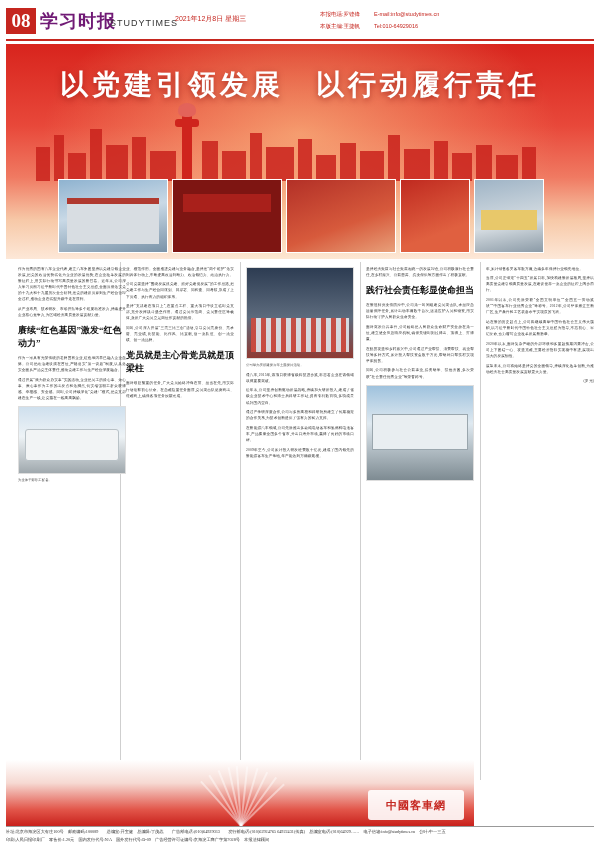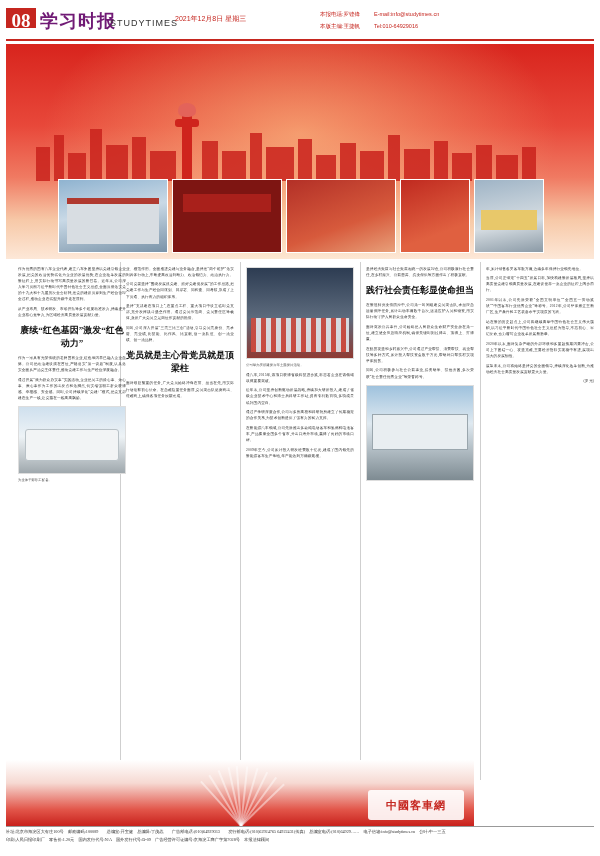--- a/index.html
+++ b/index.html
@@ -4,21 +4,21 @@
 <style>
   html,body{margin:0;padding:0;background:#6a6a6a;}
   body{font-family:"Liberation Sans","DejaVu Sans",sans-serif;}
   .page{
     position:relative;width:600px;height:856px;
     background:#ffffff;overflow:hidden;
   }
   
   .masthead{position:absolute;left:0;top:0;width:600px;height:40px;background:#fff;}
   .page-no{
-    position:absolute;left:6px;top:8px;width:30px;height:20px;background:#c5261f;
+    position:absolute;left:6px;top:8px;width:30px;height:26px;background:#c5261f;
     color:#fff;font-size:19px;font-weight:bold;text-align:center;line-height:26px;
     font-family:"Liberation Serif",serif;
   }
   .logo-cn{
     position:absolute;left:40px;top:9px;font-size:18px;font-weight:bold;color:#701a75;
     font-family:Liberation Serif, serif;letter-spacing:1px;
   }
   .logo-en{
     position:absolute;left:110px;top:18px;font-size:9px;color:#333;letter-spacing:1px;
     font-family:Liberation Sans, sans-serif;
@@ -69,21 +69,21 @@
   .cols{position:absolute;left:6px;top:262px;width:588px;height:518px;}
   .col{position:absolute;top:0;width:108px;height:518px;}
   .c1{left:0;margin-left:12px;}.c2{left:120px;}.c3{left:240px;}.c4{left:360px;}.c5{left:480px;}
   .vrule{position:absolute;top:0;width:1px;height:518px;background:#cfcfcf;}
   .v1{left:114px;}.v2{left:234px;}.v3{left:354px;}.v4{left:474px;}
   .body-text{
     font-size:3.6px;line-height:6.1px;color:#2b2b2b;text-align:justify;
     font-family:"Liberation Serif",serif;letter-spacing:.2px;
   }
   .sub-head{
-    font-size:9px;font-weight:bold;color:#111;line-height:13px;text-align:center;
+    font-size:9px;font-weight:bold;color:#111;line-height:13px;text-align:left;
     font-family:"Liberation Serif",serif;margin:6px 0 5px;
   }
   .cap{font-size:3.4px;color:#555;line-height:6px;margin-top:3px;font-family:"Liberation Serif",serif;}
   .figure{margin:5px 0 2px;}
   .fig-img{width:100%;border:1px solid #ddd;box-sizing:border-box;}
   .bus1{height:68px;background:linear-gradient(180deg,#cfe0ee 0%,#eef3f6 45%,#9fa8ad 100%);position:relative;}
   .bus1:after{content:"";position:absolute;left:6px;top:22px;right:6px;height:30px;background:#f2f4f5;border:1px solid #b9c2c7;border-radius:3px;}
   .group-photo{height:92px;background:linear-gradient(180deg,#2d3c52 0%,#5d6b7d 55%,#8f3a33 100%);position:relative;}
   .group-photo:after{content:"";position:absolute;left:4px;bottom:6px;right:4px;height:34px;background:repeating-linear-gradient(90deg,#d44b3d 0 5px,#e8f0f4 5px 10px);opacity:.85;}
   .bus2{height:96px;background:linear-gradient(180deg,#9fc2dd 0%,#dfe9f0 40%,#7e8b92 100%);position:relative;}
@@ -145,20 +145,21 @@
       <span class="sk" style="left:334px;width:16px;height:38px;"></span>
       <span class="sk" style="left:354px;width:24px;height:30px;"></span>
       <span class="sk" style="left:382px;width:12px;height:46px;"></span>
       <span class="sk" style="left:398px;width:26px;height:32px;"></span>
       <span class="sk" style="left:428px;width:14px;height:40px;"></span>
       <span class="sk" style="left:446px;width:20px;height:28px;"></span>
       <span class="sk" style="left:470px;width:16px;height:36px;"></span>
       <span class="sk" style="left:490px;width:22px;height:26px;"></span>
       <span class="sk" style="left:516px;width:14px;height:34px;"></span>
     </div>
+    <div class="hero-title">以党建引领发展　以行动履行责任</div>
     <div class="hero-photos">
       <div class="ph p1">
           <i></i>
         </div>
       <div class="ph p2">
           <i></i>
         </div>
       <div class="ph p3">
           <i></i>
         </div>

